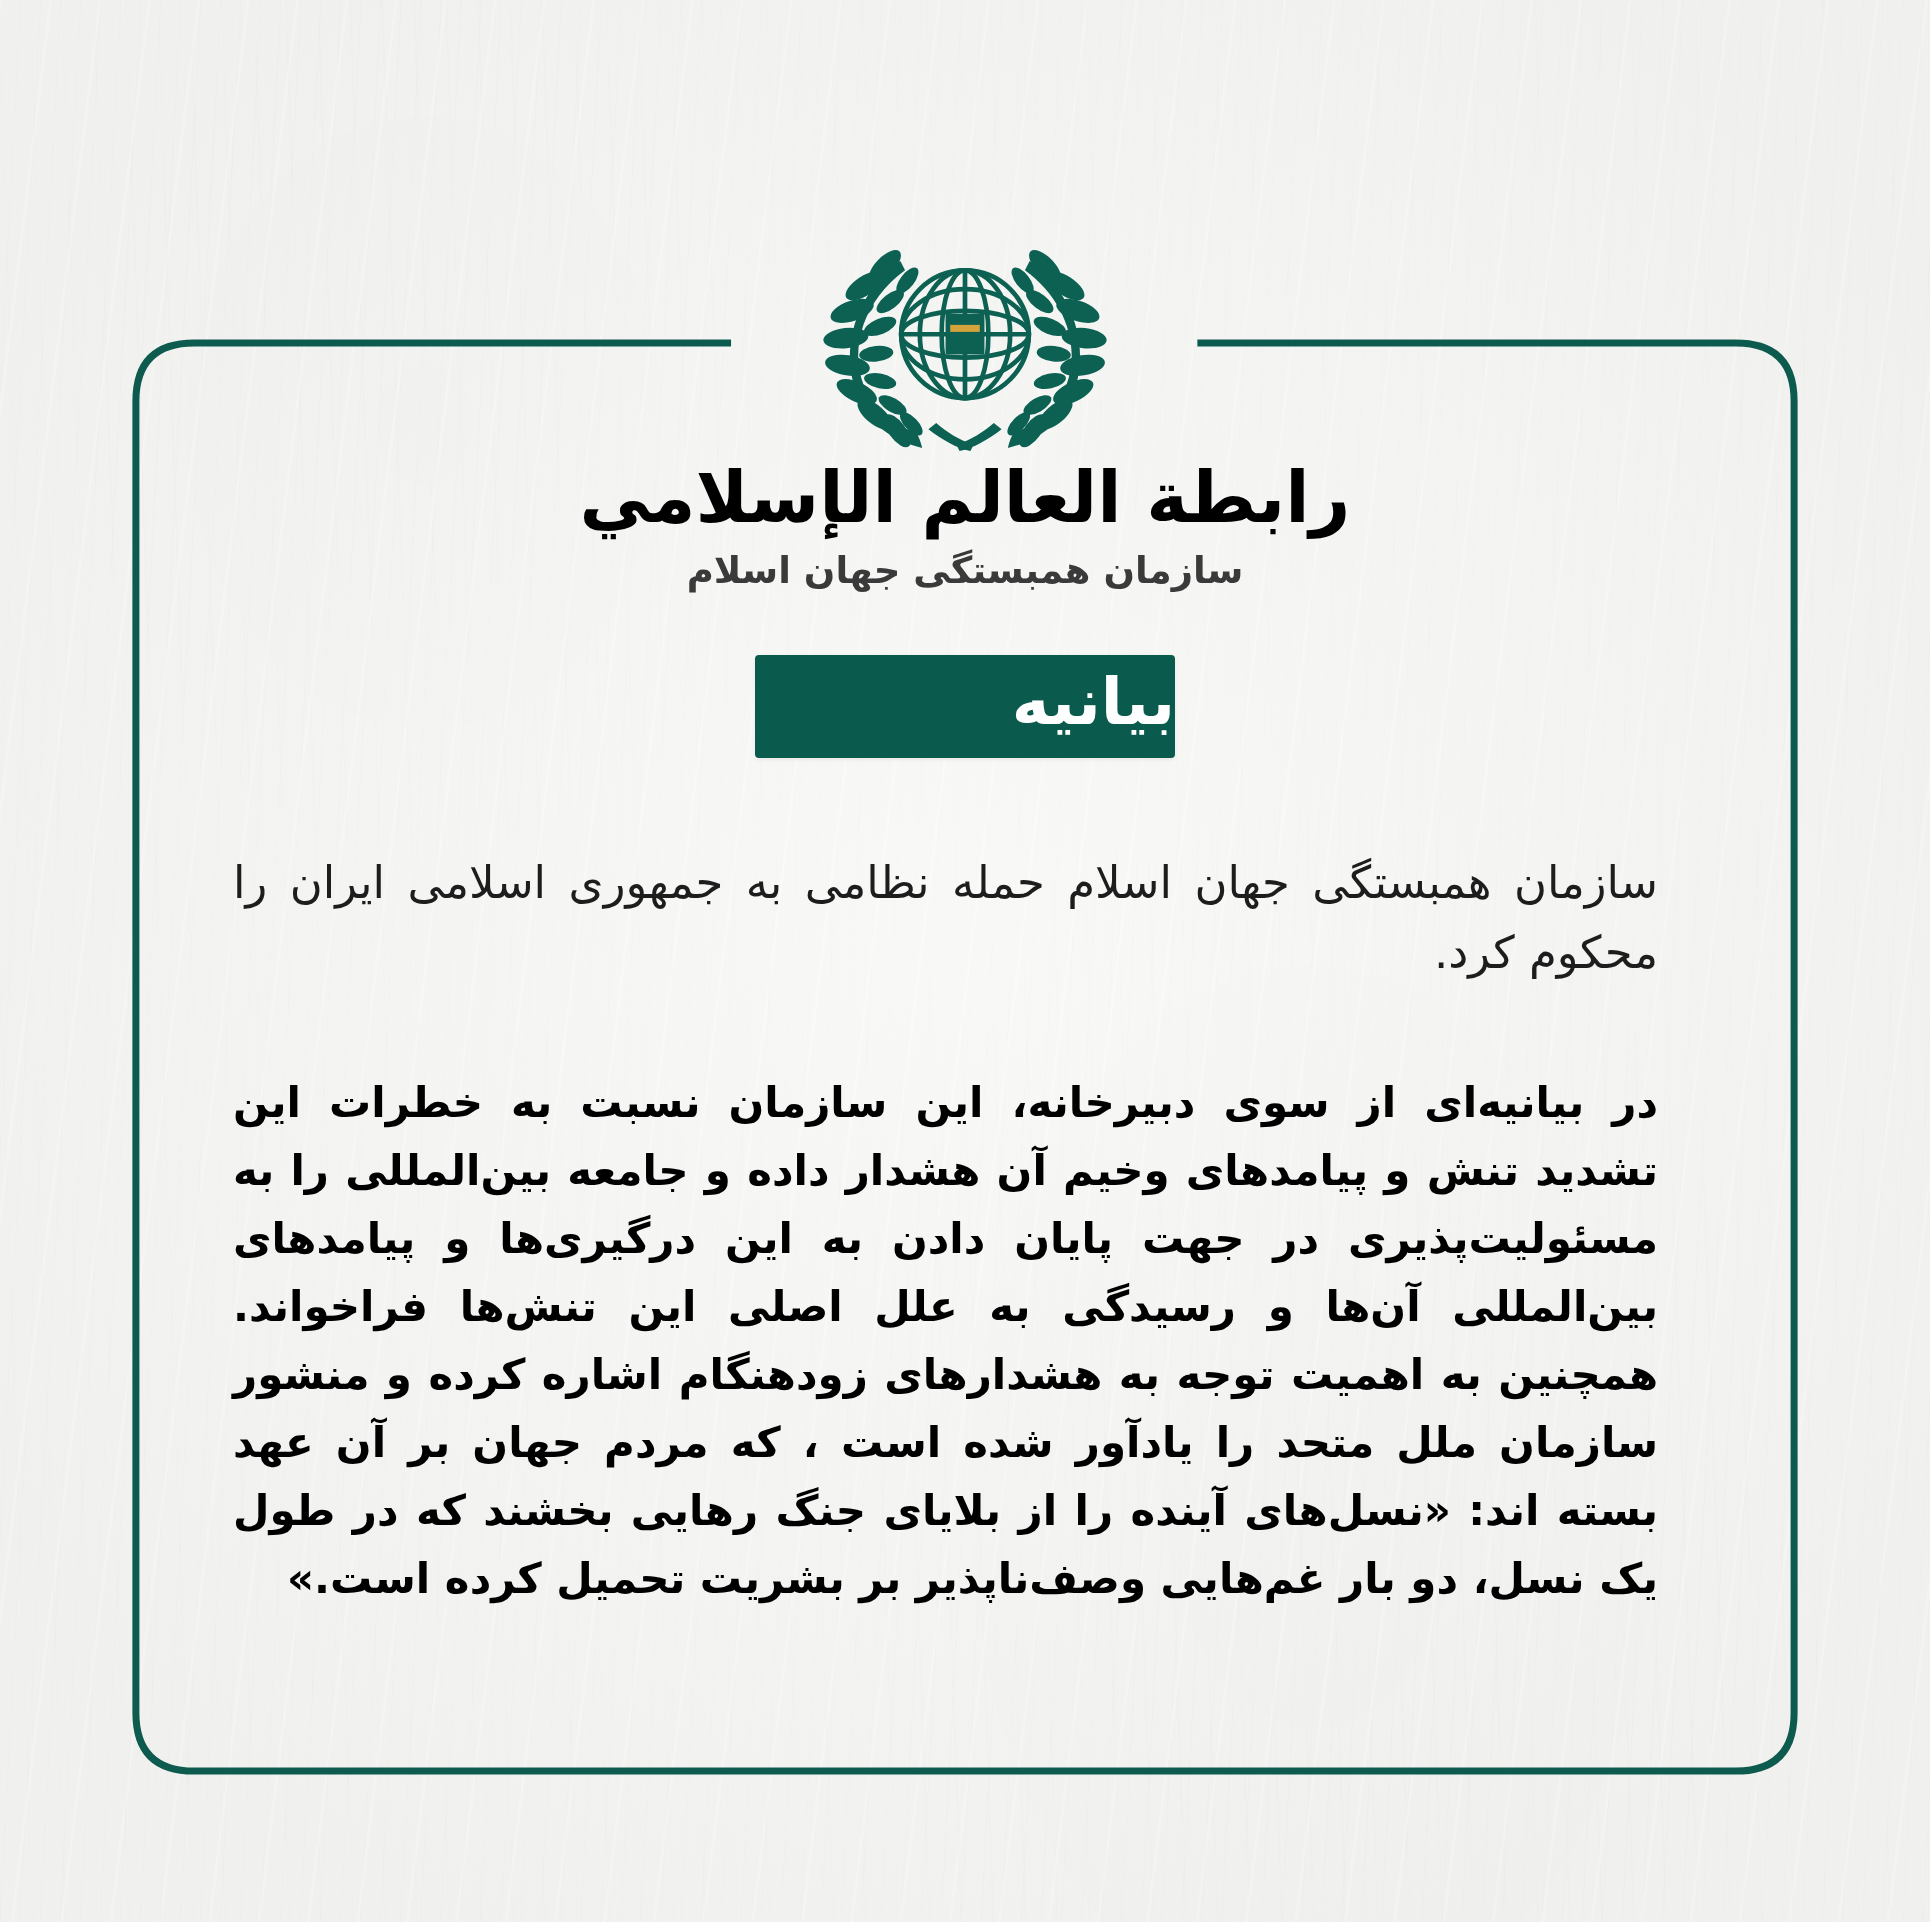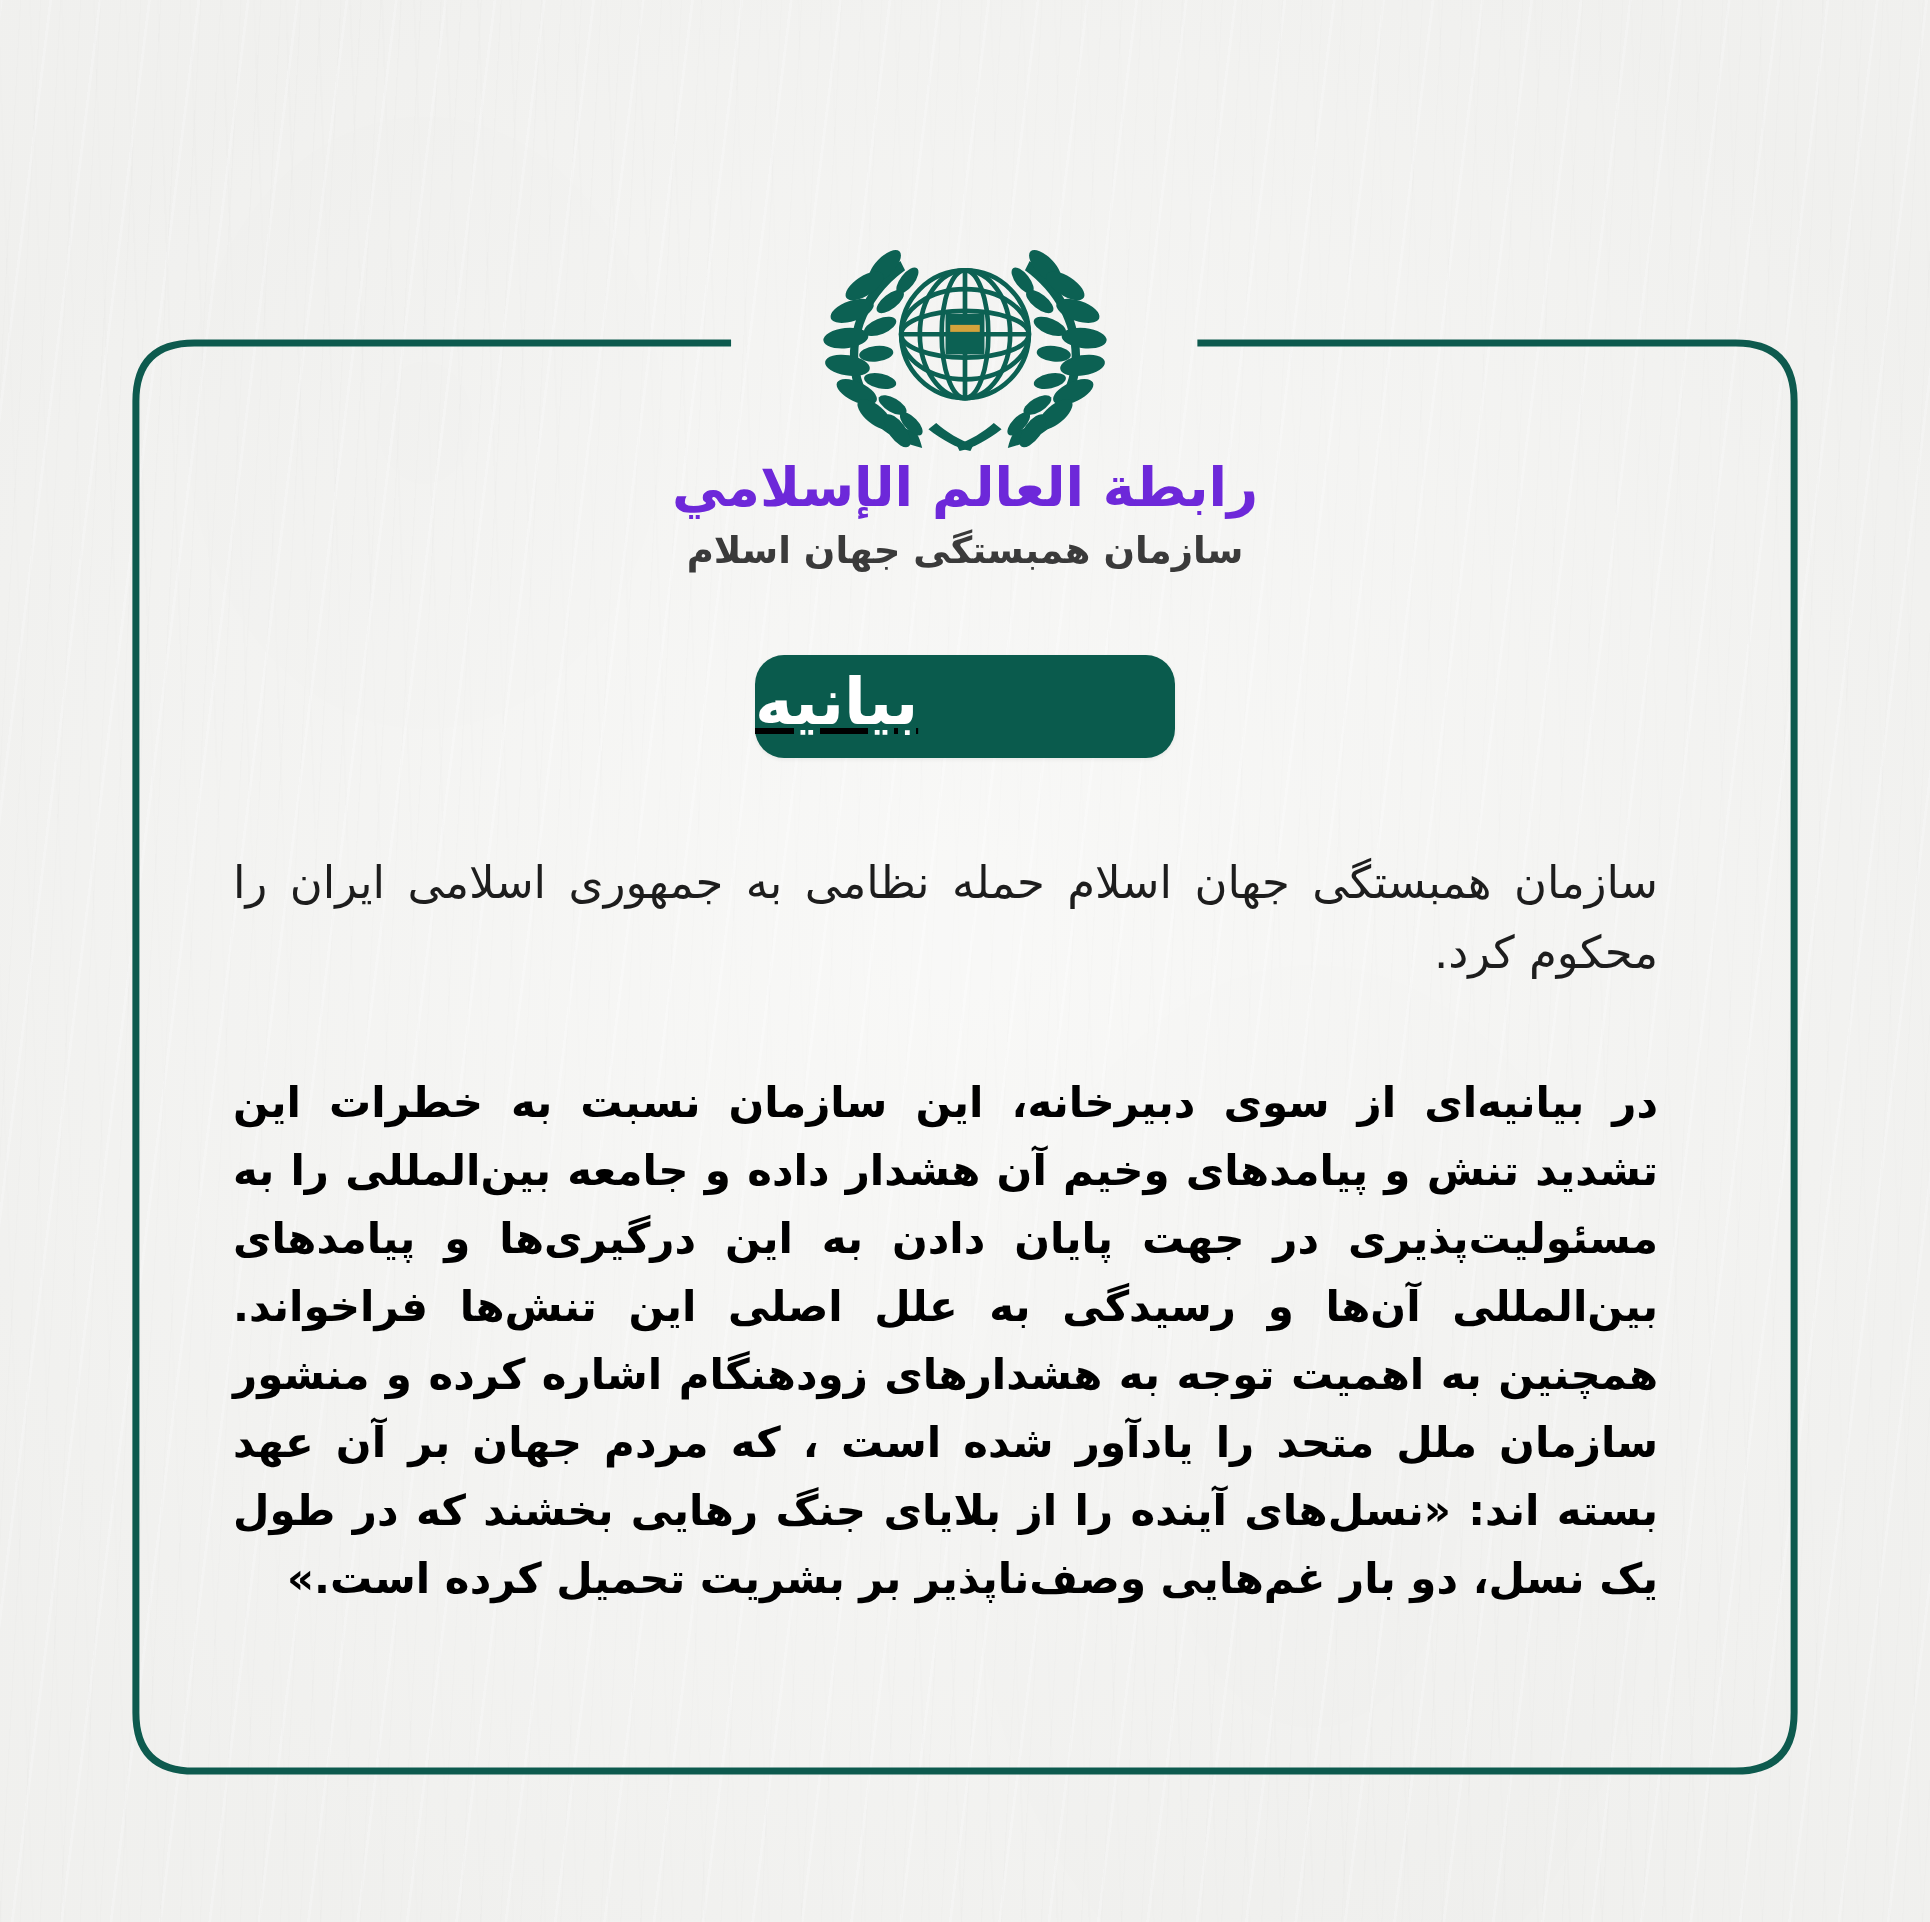--- a/index.html
+++ b/index.html
@@ -82,23 +82,23 @@
     position: absolute;
     left: 50%;
     top: 455px;
     transform: translateX(-50%);
     width: 856px;
     z-index: 4;
     text-align: center;
   }
   .wordmark-ar {
     font-family: "DejaVu Sans", "Liberation Sans", sans-serif;
-    font-size: 54px;
-    font-weight: 700;
-    color: #6d28d9;
+    font-size: 71px;
+    font-weight: 700;
+    color: #000000;
     line-height: 1.22;
     letter-spacing: -0.8px;
     direction: rtl;
     white-space: nowrap;
   }
   .wordmark-fa {
     font-family: "DejaVu Sans", "Liberation Sans", sans-serif;
     font-size: 37px;
     font-weight: 700;
     color: #3a3a3a;
@@ -109,27 +109,26 @@
 
   
   .badge {
     position: absolute;
     left: 50%;
     top: 655px;
     transform: translateX(-50%);
     width: 420px;
     height: 103px;
     background: #0a5b4d;
-    border-radius: 29px;
+    border-radius: 4px;
     display: flex;
     align-items: center;
-    justify-content: flex-end;
+    justify-content: flex-start;
     z-index: 4;
     box-shadow: 0 1.6px 3.9px rgba(0,0,0,0.06);
-    text-decoration: underline;
   }
   .badge-label {
     color: #ffffff;
     font-size: 64px;
     font-weight: 700;
     direction: rtl;
     line-height: 1;
     padding-bottom: 9.3px;
   }
 

